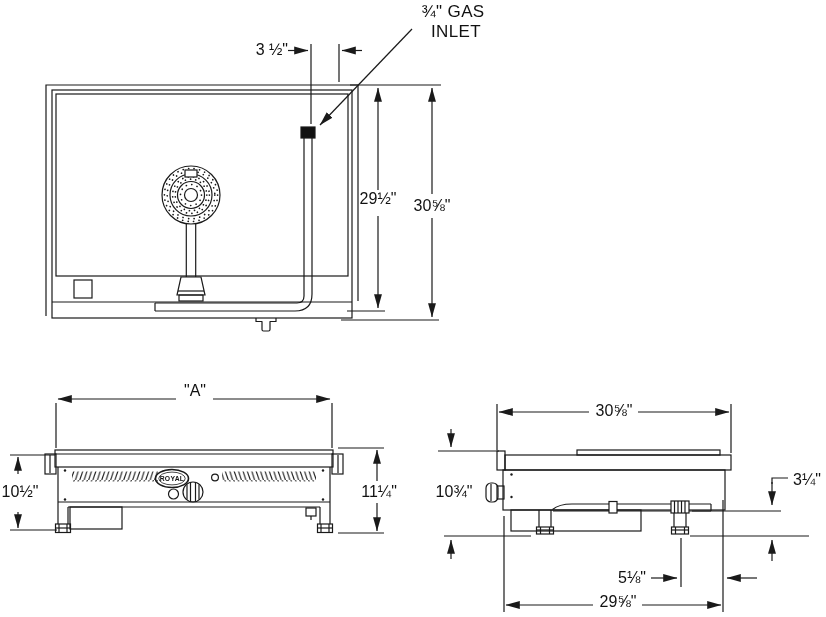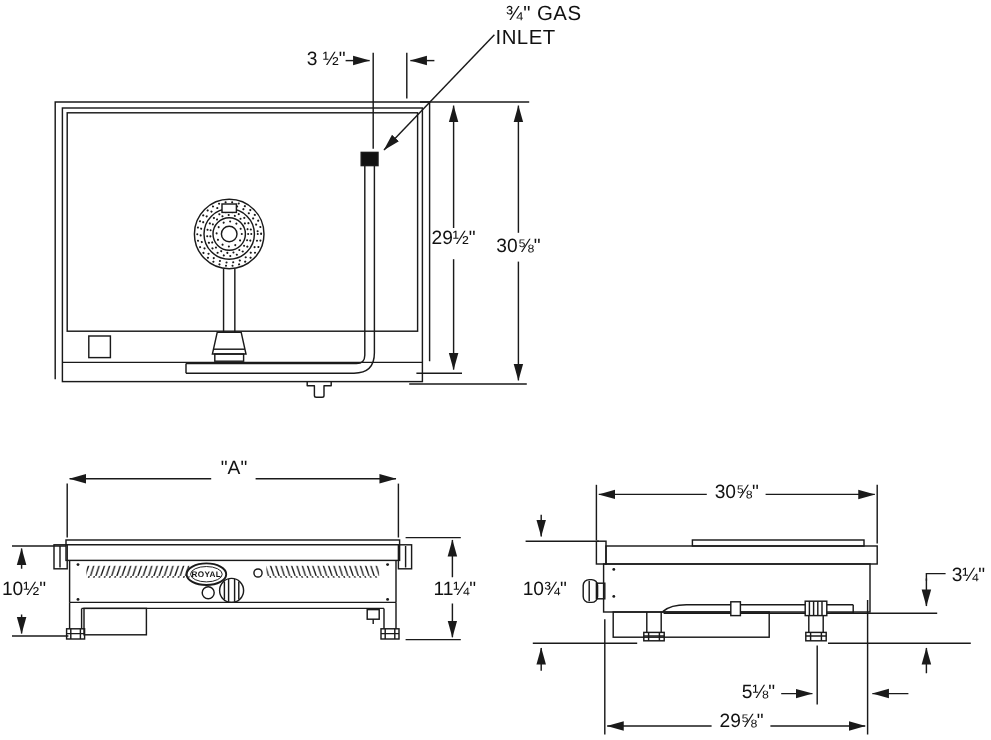--- a/index.html
+++ b/index.html
@@ -234,21 +234,21 @@
       <line x1="504" y1="516" x2="504" y2="612"></line>
       <line x1="593" y1="605" x2="506" y2="605" marker-end="url(#arr)"></line>
       <line x1="642" y1="605" x2="721" y2="605" marker-end="url(#arr)"></line>
     </g>
   </g>
 
   <text x="172" y="481" text-anchor="middle" font-family="Liberation Sans, sans-serif" font-size="6.8" font-weight="bold" letter-spacing="0.3" fill="#111111">ROYAL</text>
 </svg>
 
 <div class="callout" style="left:407px; top:2px; width:92px;">¾" GAS</div>
-<div class="callout" style="left:392px; top:22px; width:92px;">INLET</div>
+<div class="callout" style="left:410px; top:22px; width:92px;">INLET</div>
 
 <div class="dim rt" style="left:230px; top:41px; width:58px;">3 ½"</div>
 <div class="dim" style="left:352px; top:190px; width:52px;">29½"</div>
 <div class="dim" style="left:406px; top:197px; width:52px;">30⅝"</div>
 
 <div class="dim" style="left:170px; top:382px; width:50px;">"A"</div>
 <div class="dim" style="left:0px; top:483px; width:40px;">10½"</div>
 <div class="dim" style="left:354px; top:483px; width:50px;">11¼"</div>
 
 <div class="dim" style="left:588px; top:402px; width:52px;">30⅝"</div>

